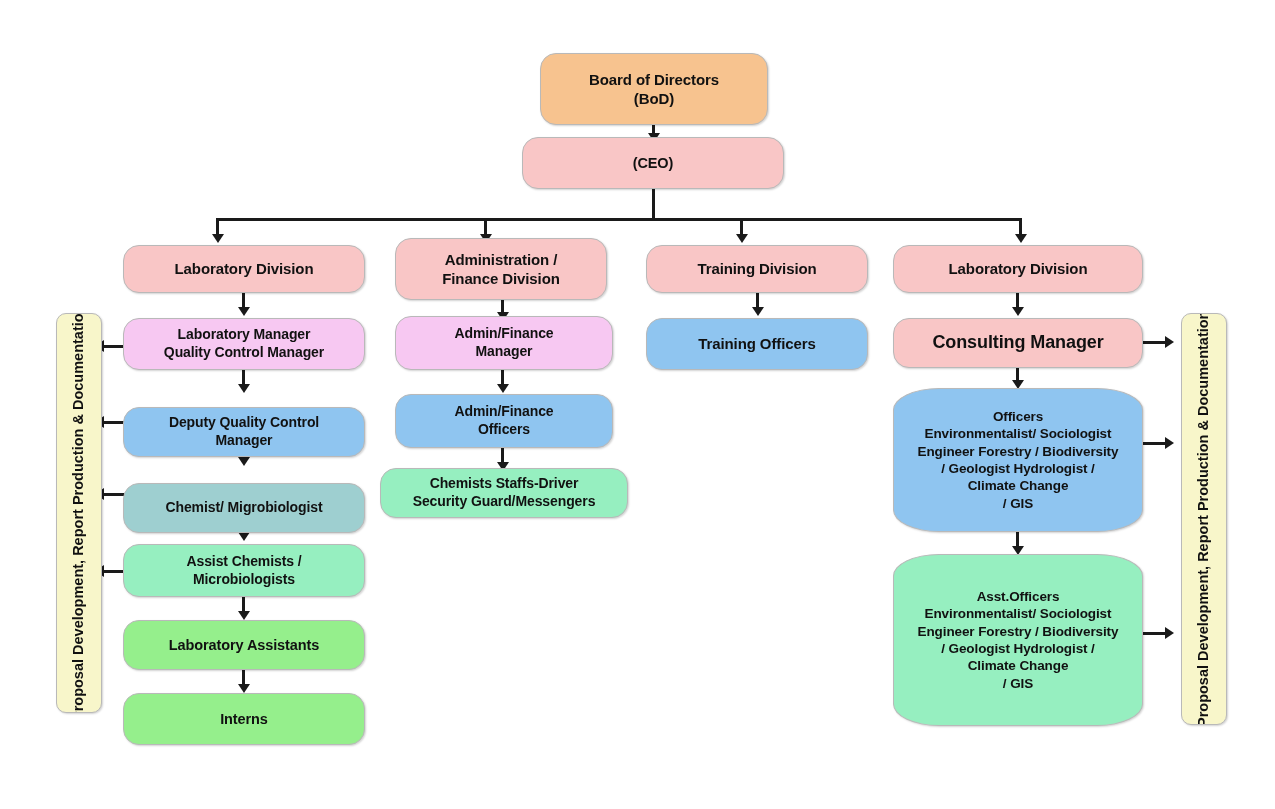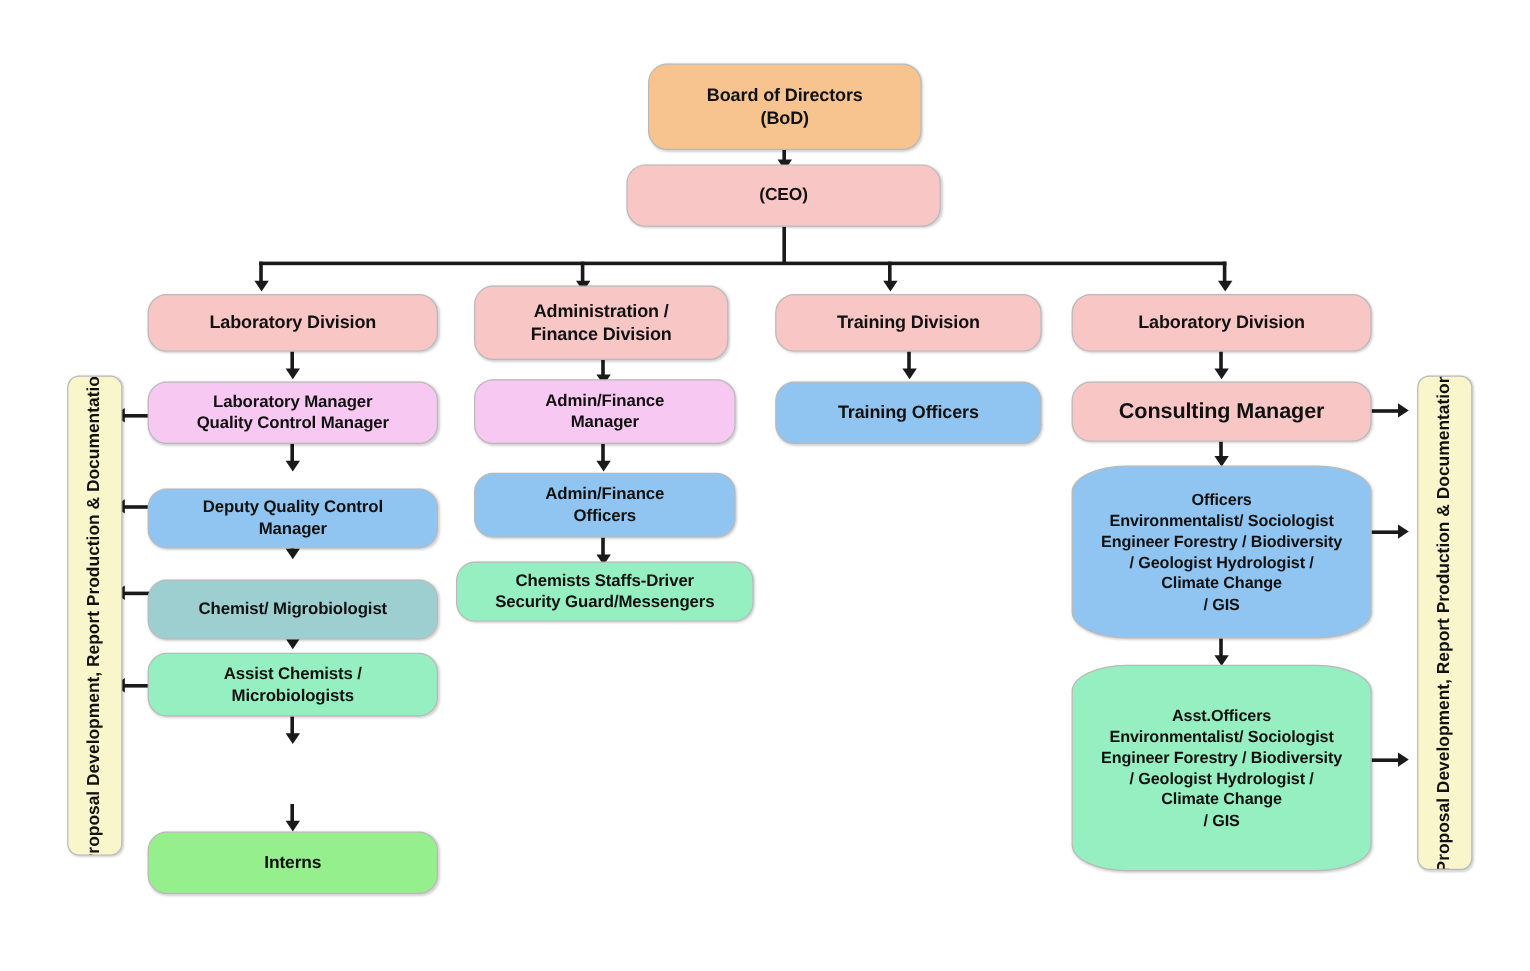--- a/index.html
+++ b/index.html
@@ -208,20 +208,23 @@
     <span class="ln">Chemist/ Migrobiologist</span>
   </div>
 
   <div class="node" style="left:123px;top:544px;width:242px;height:53px;background:#96efc0;font-size:14px;">
     <span>
       <span class="ln">Assist Chemists /</span>
       <span class="ln">Microbiologists</span>
     </span>
   </div>
 
+  <div class="node" style="left:123px;top:620px;width:242px;height:50px;background:#95ef8c;font-size:14.5px;">
+    <span class="ln">Laboratory Assistants</span>
+  </div>
 
   <div class="node" style="left:123px;top:693px;width:242px;height:52px;background:#95ef8c;font-size:14.5px;">
     <span class="ln">Interns</span>
   </div>
 
   <div class="node" style="left:395px;top:316px;width:218px;height:54px;background:#f7c8f2;font-size:14px;">
     <span>
       <span class="ln">Admin/Finance</span>
       <span class="ln">Manager</span>
     </span>

